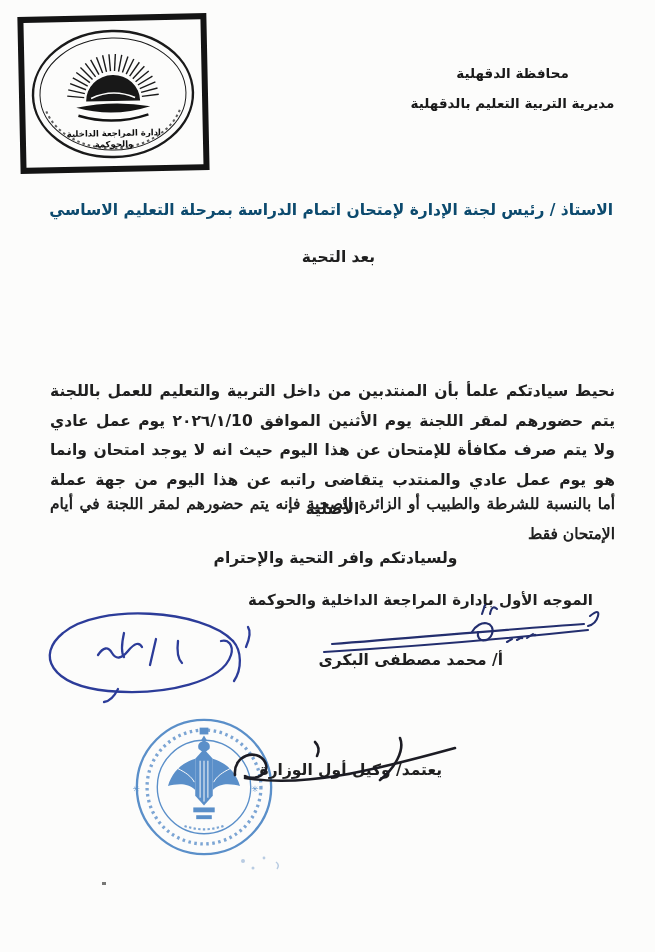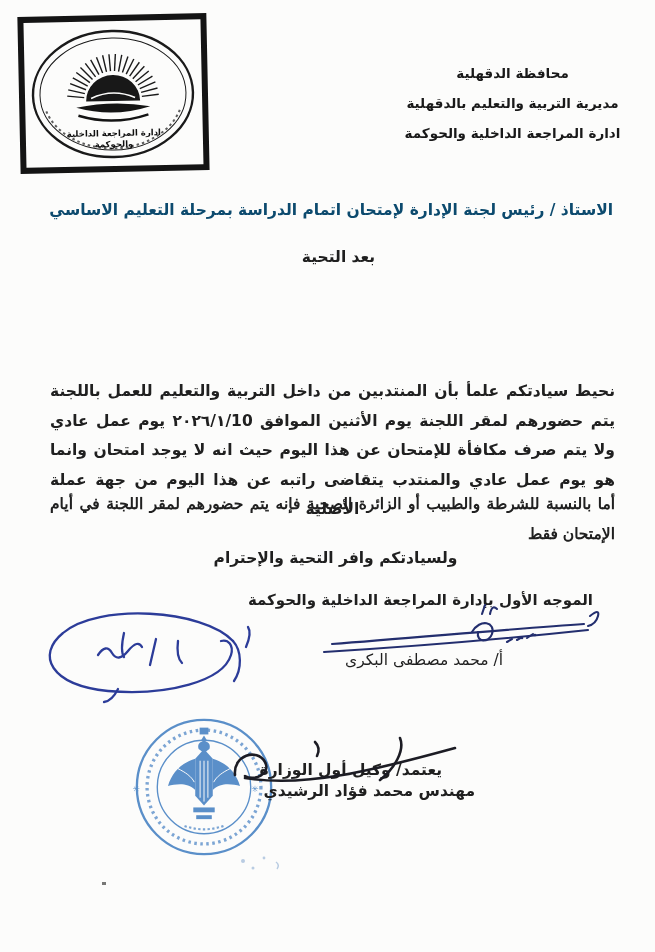--- a/index.html
+++ b/index.html
@@ -32,21 +32,21 @@
     font-size:15.5px;font-weight:bold;line-height:29.5px;
     text-align:justify;word-spacing:1px;color:#202020;
   }
   .para.last-center{text-align-last:center;}
   .para.last-right{text-align-last:right;font-family:Liberation Serif, serif;}
   .closing{
     top:549px;left:0;right:0;text-align:center;
     font-size:15.5px;font-weight:bold;transform:translateX(8px);
   }
   .sender-title{top:591px;right:62px;font-size:15px;font-weight:bold;margin-left:34px;}
-  .sender-name{top:651px;right:152px;font-size:15.5px;font-weight:normal;z-index:5;}
+  .sender-name{top:651px;right:152px;font-size:15.5px;font-weight:bold;z-index:5;}
   .approval-line{top:713px;right:213px;font-size:15.5px;font-weight:bold;z-index:5;margin-top:48px;}
   .approver-name{top:782px;right:180px;font-size:15.5px;font-weight:bold;z-index:6;}
   svg{display:block;}
   .seal-svg{left:18px;top:14px;z-index:1;transform:rotate(-1.2deg);}
   .stamp-svg{left:131px;top:714px;z-index:2;opacity:.92;}
   .sig1-svg{left:28px;top:603px;z-index:3;}
   .sig2-svg{left:322px;top:598px;z-index:3;}
   .sig3-svg{left:205px;top:720px;z-index:7;}
   .specks-svg{left:90px;top:848px;z-index:1;}
 </style>
@@ -95,35 +95,33 @@
     <g>
       <path d="M 58,93 Q 95,86 132,93 Q 95,104 58,93 Z" fill="#141414"></path>
       <path d="M 60,101 Q 95,112 130,101" fill="none" stroke="#141414" stroke-width="2.4"></path>
     </g>
     <text x="95" y="122" text-anchor="middle" font-size="8.5" font-weight="bold" fill="#101010">ادارة المراجعة الداخلية</text>
     <text x="95" y="133" text-anchor="middle" font-size="8.5" font-weight="bold" fill="#101010">والحوكمة</text>
   </svg>
 
   <div class="abs org-block">
     <div>محافظة الدقهلية</div>
-    <div>مديرية التربية والتعليم بالدقهلية</div>
-    <div>ادارة المراجعة الداخلية والحوكمة</div>
+    <div>مديرية التربية التعليم بالدقهلية</div>
   </div>
 
   <div class="abs addressee">الاستاذ / رئيس لجنة الإدارة لإمتحان اتمام الدراسة بمرحلة التعليم الاساسي</div>
   <div class="abs greeting">بعد التحية</div>
 
   <div class="abs para last-center" style="top:377px;">نحيط سيادتكم علمأ بأن المنتدبين من داخل التربية والتعليم للعمل باللجنة يتم حضورهم لمقر اللجنة يوم الأثنين الموافق ٢٠٢٦/١/10 يوم عمل عادي ولا يتم صرف مكافأة للإمتحان عن هذا اليوم حيث انه لا يوجد امتحان وانما هو يوم عمل عادي والمنتدب يتقاضى راتبه عن هذا اليوم من جهة عملة الأصليه</div>
   <div class="abs para last-right" style="top:489px;">أما بالنسبة للشرطة والطبيب أو الزائرة الصحية فإنه يتم حضورهم لمقر اللجنة في أيام الإمتحان فقط</div>
 
   <div class="abs closing">ولسيادتكم وافر التحية والإحترام</div>
   <div class="abs sender-title">الموجه الأول بإدارة المراجعة الداخلية والحوكمة</div>
   <div class="abs sender-name">أ/ محمد مصطفى البكرى</div>
   <div class="abs approval-line">يعتمد/ وكيل أول الوزارة</div>
-  <div class="abs approver-name">مهندس محمد فؤاد الرشيدي</div>
 
   <svg class="abs sig1-svg" width="230" height="105" viewBox="0 0 230 105">
     <g fill="none" stroke="#2c3c99" stroke-width="2.3" stroke-linecap="round">
       <path d="M 205,38 C 175,6 70,0 35,30 C 8,52 22,82 80,88 C 140,93 195,78 203,52 C 206,42 200,36 193,38"></path>
       <path d="M 205,38 C 214,48 214,66 206,78"></path>
       <path d="M 70,52 q 8,-12 14,-2 t 16,-2 t 14,-4"></path>
       <path d="M 128,36 l -6,26"></path>
       <path d="M 150,38 q -2,16 4,22"></path>
       <path d="M 96,30 q -4,18 0,24"></path>
       <path d="M 90,86 q -6,12 -14,13"></path>

